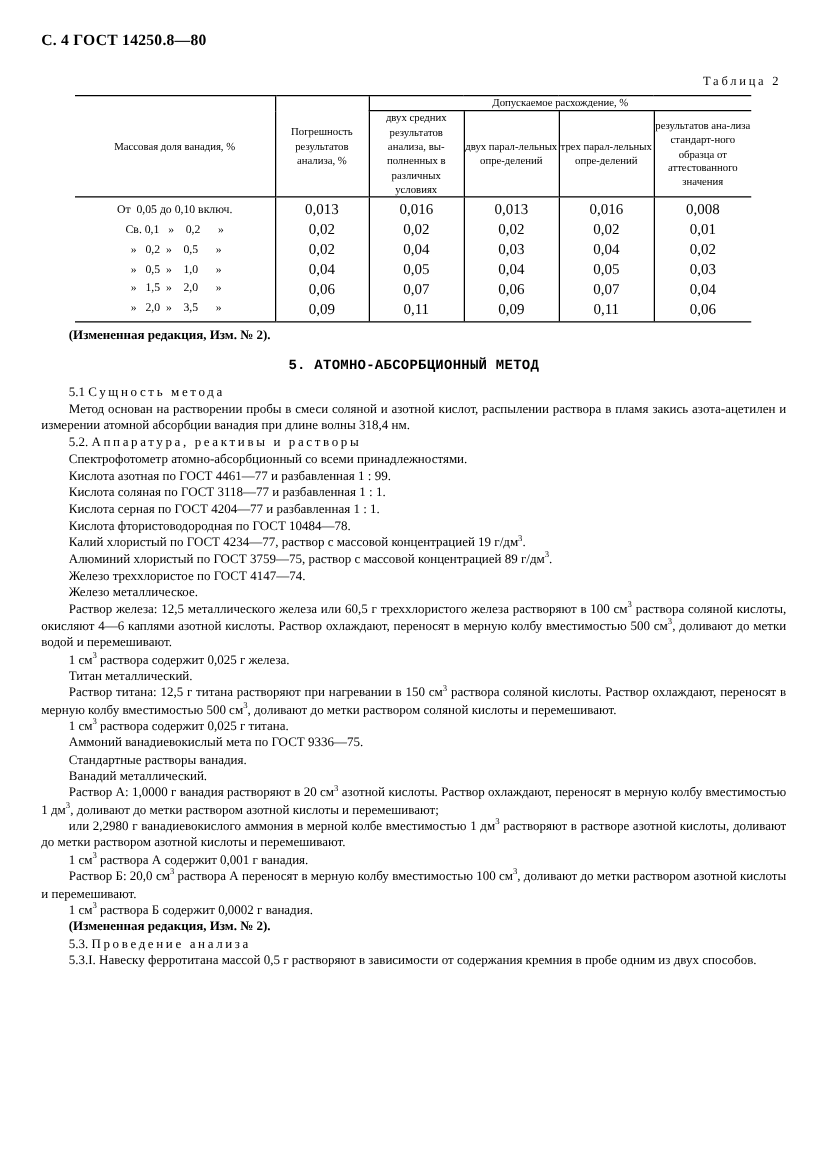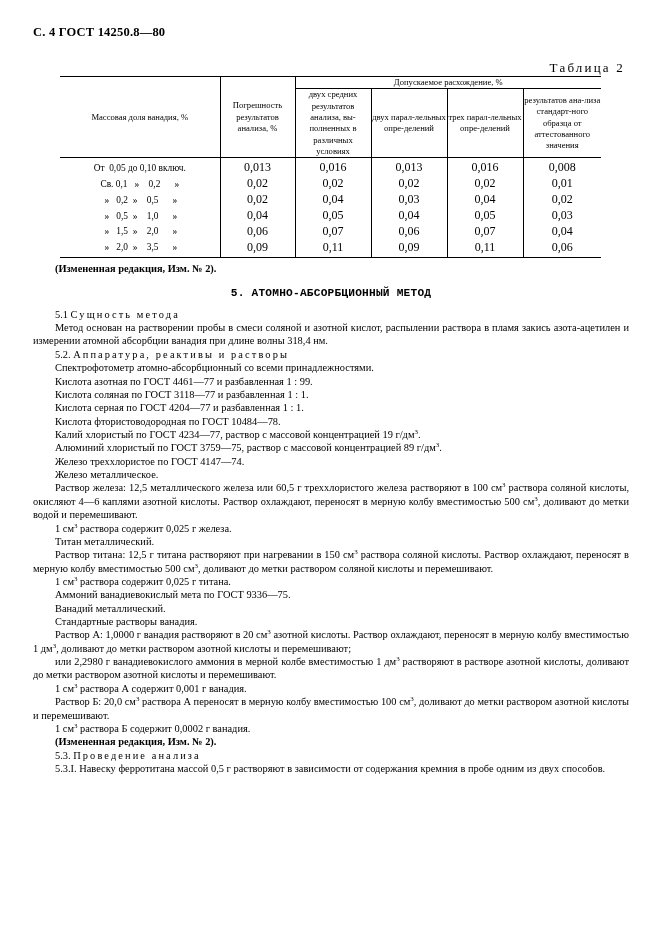--- a/index.html
+++ b/index.html
@@ -33,21 +33,21 @@
     font-weight: bold;
     letter-spacing: 0.2px;
     white-space: nowrap;
   }
 
   
   .table-caption {
     position: absolute;
     top: 60px;
     right: 36px;
-    font-size: 13px;
+    font-size: 10px;
     letter-spacing: 2.2px;
     white-space: nowrap;
   }
 
   .table-wrap {
     position: absolute;
     top: 76px;
     left: 60px;
     width: 541px;
   }
@@ -232,22 +232,22 @@
 
     <p><span>1 см</span><sup>3</sup><span> раствора содержит 0,025 г железа.</span></p>
 
     <p>Титан металлический.</p>
 
     <p><span>Раствор титана: 12,5 г титана растворяют при нагревании в 150 см</span><sup>3</sup><span>  раствора соляной кислоты. Раствор охлаждают, переносят в мерную колбу вместимостью 500 см</span><sup>3</sup><span>, доливают до метки раствором соляной кислоты и перемешивают.</span></p>
 
     <p><span>1 см</span><sup>3</sup><span> раствора содержит 0,025 г титана.</span></p>
 
     <p>Аммоний ванадиевокислый мета по ГОСТ 9336—75.</p>
+    <p>Стандартные растворы ванадия.</p>
     <p>Ванадий металлический.</p>
-    <p>Стандартные растворы ванадия.</p>
 
     <p><span>Раствор А: 1,0000 г ванадия растворяют в 20 см</span><sup>3</sup><span> азотной кислоты. Раствор охлаждают, переносят в мерную колбу вместимостью 1 дм</span><sup>3</sup><span>, доливают до метки раствором азотной кислоты и перемешивают;</span></p>
 
     <p><span>или 2,2980 г ванадиевокислого аммония в мерной колбе вместимостью 1 дм</span><sup>3</sup><span> растворяют в растворе азотной кислоты, доливают до метки раствором азотной кислоты и перемешивают.</span></p>
 
     <p><span>1 см</span><sup>3</sup><span> раствора А содержит 0,001 г ванадия.</span></p>
 
     <p><span>Раствор Б: 20,0 см</span><sup>3</sup><span> раствора А переносят в мерную колбу вместимостью 100 см</span><sup>3</sup><span>, доливают до метки раствором азотной кислоты и перемешивают.</span></p>
 
     <p><span>1 см</span><sup>3</sup><span> раствора Б содержит 0,0002 г ванадия.</span></p>

